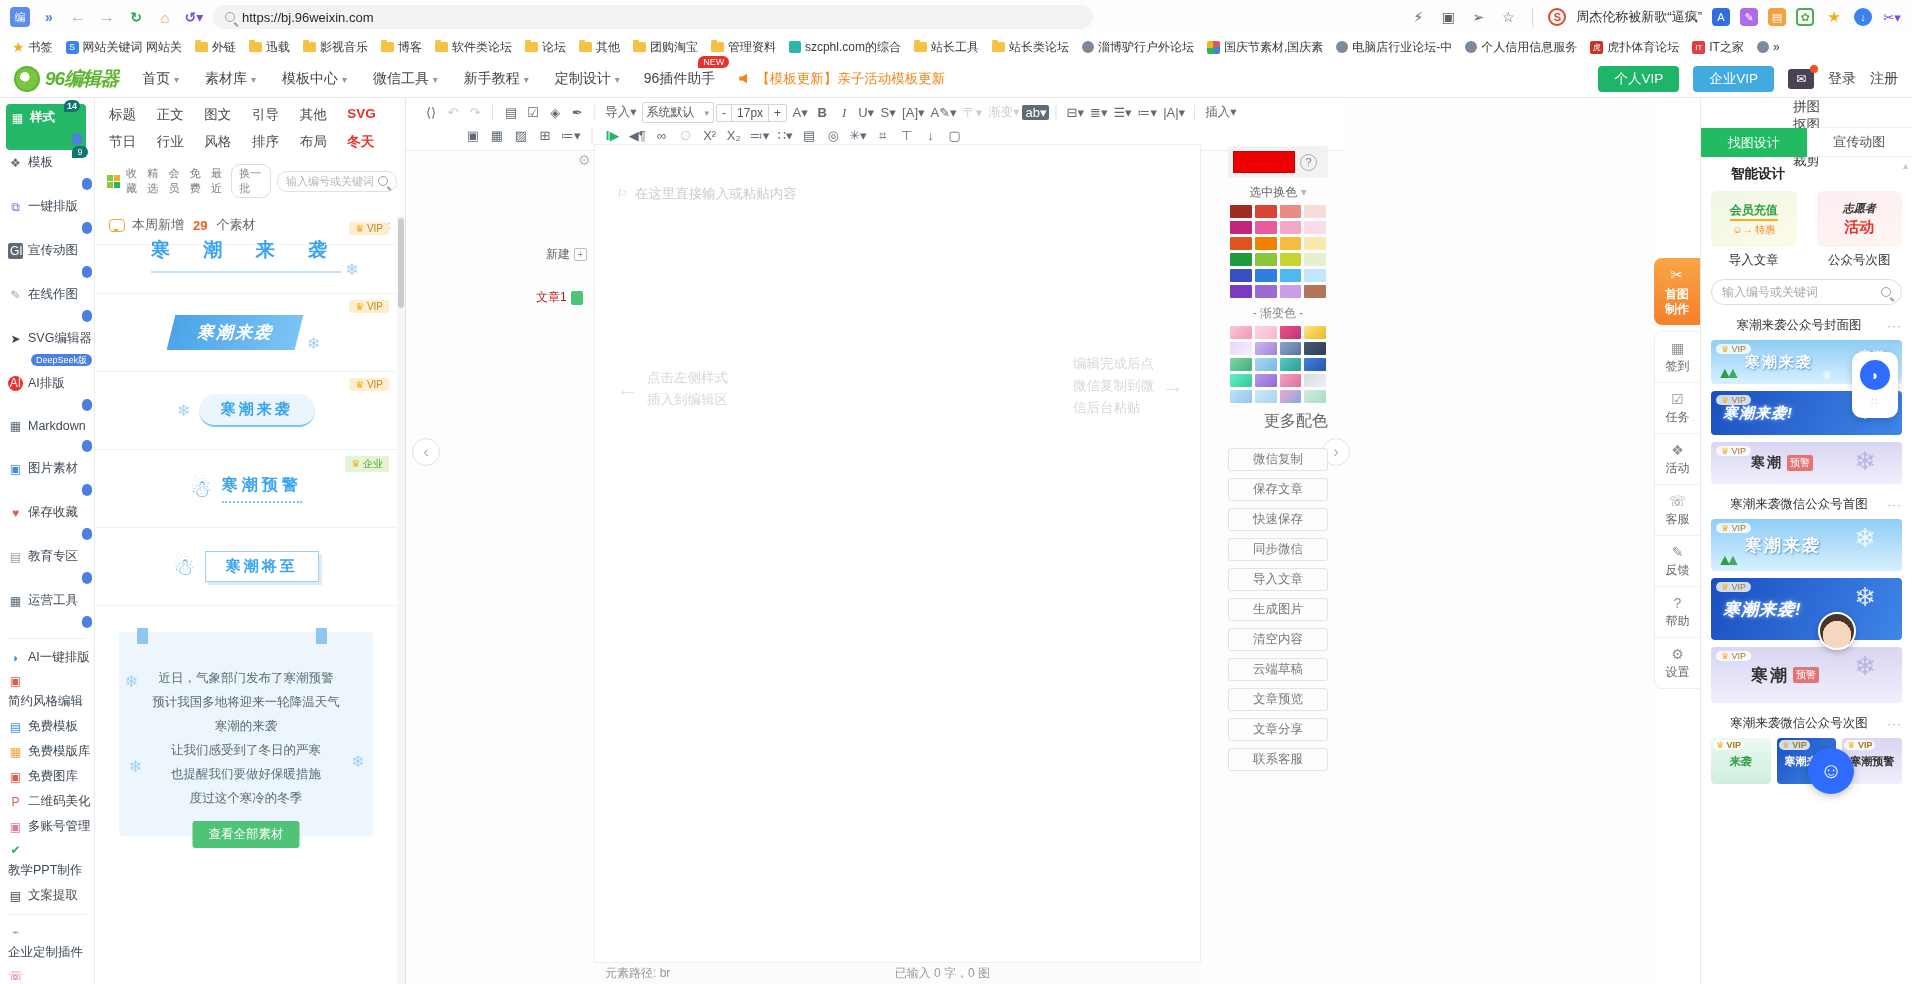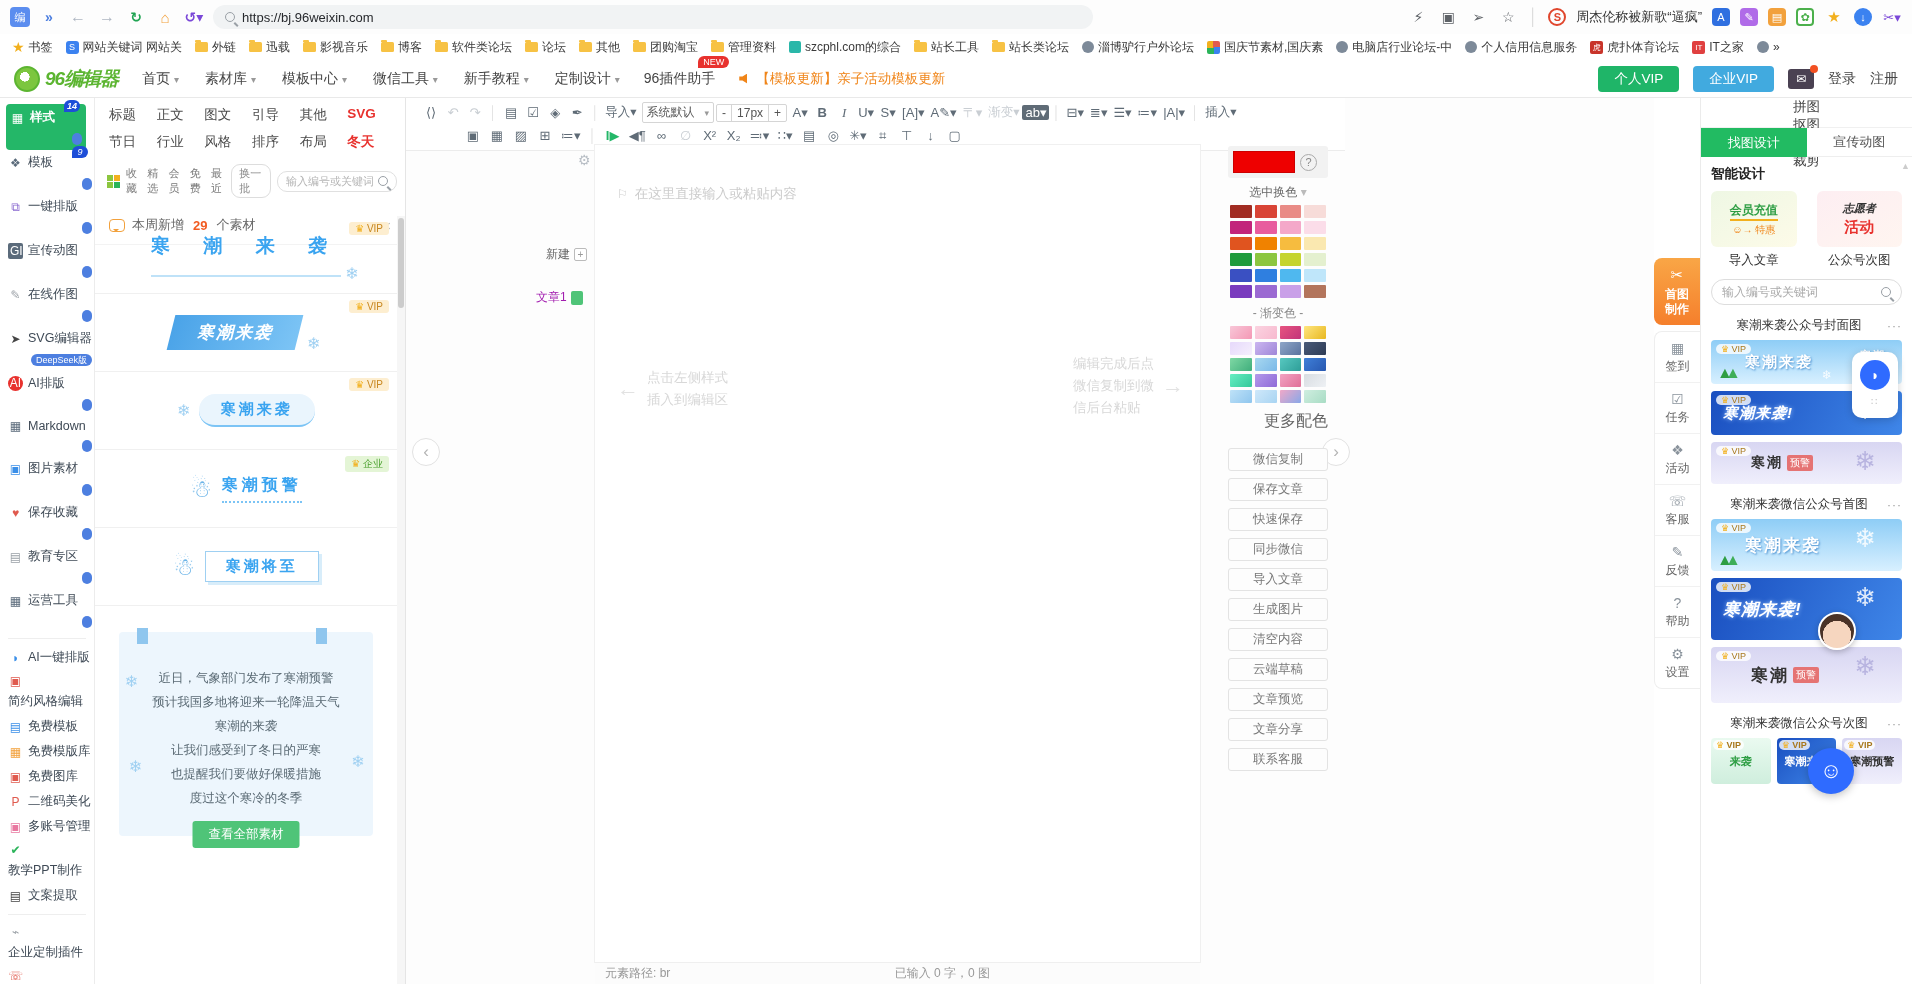--- a/index.html
+++ b/index.html
@@ -57,21 +57,21 @@
   .vip-p { background:#1fb568; } .vip-e { background:#41aadf; }
   .mail { width:26px; height:20px; background:#4a4152; border-radius:3px; color:#fff; font-size:12px; display:flex; align-items:center; justify-content:center; position:relative; cursor:pointer; }
   .mail::after { content:""; position:absolute; right:-4px; top:-4px; width:8px; height:8px; border-radius:50%; background:#f25022; }
   .login-txt { font-size:14px; color:#454545; cursor:pointer; }
 
   
   .sidebar { position:absolute; left:0; top:98px; width:95px; bottom:0; background:#fff; border-right:1px solid #ececec; padding:6px 0 0 6px; overflow:hidden; }
   .sb-item { display:flex; align-items:center; gap:5px; flex-wrap:wrap; padding:4px 2px; font-size:12.5px; color:#3f4a56; cursor:pointer; position:relative; }
   .sb-item .ico { width:15px; font-size:12px; text-align:center; flex:0 0 auto; }
   .sb-item.active { background:#24b768; border-radius:4px; color:#fff; margin-right:8px; padding:5px 4px; font-weight:bold; }
-  .badge { position:absolute; right:6px; top:-4px; background:#1d4ed8; color:#fff; font-size:9px; min-width:16px; text-align:center; padding:1px 3px; border-radius:7px 7px 7px 0;font-style:italic; }
+  .badge { position:absolute; right:6px; top:-4px; background:#0f766e; color:#fff; font-size:9px; min-width:16px; text-align:center; padding:1px 3px; border-radius:7px 7px 7px 0; }
   .sub { display:block; width:100%; text-align:right; }
   .sub-pill { background:#4d7fe0; color:#fff; font-size:9px; padding:1px 5px; border-radius:7px; }
   .sb-hr { border:none; border-top:1px solid #eee; margin:6px 8px 6px 2px; }
   .c-green{color:#2bb45a}.c-blue{color:#3b8fe8}.c-purple{color:#8a6ad0}.c-red{color:#e05a4e}
   .c-orange{color:#f2a13c}.c-gray{color:#9aa0a6}.c-slate{color:#5b6b7b}.c-pink{color:#e878a0}.c-dark{color:#444}.c-white{color:#fff}
   .gifbox { background:#5b6b7b; color:#fff; font-size:8px; border-radius:2px; padding:1px 2px; }
   .aibadge { background:#e8322e; color:#fff; border-radius:50%; font-size:8px; width:15px; height:15px; line-height:15px; }
 
   
   .style-panel { position:absolute; left:95px; top:98px; width:311px; bottom:0; background:#fff; border-right:1px solid #e5e5e5; overflow:hidden; }
@@ -91,21 +91,21 @@
   .chat-ico::after { content:""; position:absolute; left:3px; bottom:-4px; border:3px solid transparent; border-top-color:#f2a13c; }
   .week-banner b { color:#f25c22; margin:0 2px; }
   .week-close { margin-left:auto; color:#aaa; font-size:15px; cursor:pointer; }
   .tpl-list { position:absolute; left:0; top:118px; right:8px; bottom:0; overflow:hidden; }
   .tpl-card { position:relative; border-bottom:1px solid #f0f0f0; padding:14px 10px; display:flex; align-items:center; justify-content:center; min-height:78px; cursor:pointer; }
   .vip { position:absolute; top:6px; right:8px; font-size:10px; border-radius:3px; padding:1px 6px; }
   .vip-org { background:#fdeed0; color:#c8871f; }
   .vip-ent { background:#e4f5d6; color:#48a02c; }
   .vip .crown { color:#f2b01e; }
   .flake { color:#9fd0f2; }
-  .t1-chars { font-size:19px; font-weight:bold; color:#3aa4f0; letter-spacing:14px; border-bottom:2px solid #bfe2f8; padding-bottom:16px; }
+  .t1-chars { font-size:19px; font-weight:bold; color:#3aa4f0; letter-spacing:14px; border-bottom:2px solid #bfe2f8; padding-bottom:8px; }
   .t2-banner { background:linear-gradient(100deg,#4aa3e8,#7cc4f5); transform:skewX(-14deg); padding:6px 26px; }
   .t2-banner span { display:inline-block; transform:skewX(14deg); color:#fff; font-weight:bold; font-style:italic; font-size:17px; letter-spacing:2px; }
   .t3-band { background:#eaf5fd; border-radius:16px; padding:6px 22px; font-size:15px; font-weight:bold; color:#3aa4f0; letter-spacing:3px; border-bottom:2px solid #7cc4f5; }
   .snowman { font-size:24px; color:#6db5e8; margin-right:10px; }
   .t4-text { font-size:16px; font-weight:bold; color:#3aa4f0; letter-spacing:4px; border-bottom:2px dotted #7cc4f5; padding-bottom:5px; }
   .t5-box { border:1px solid #9fd0f2; box-shadow:3px 3px 0 #d8edfa; padding:5px 20px; font-size:15px; font-weight:bold; color:#3aa4f0; letter-spacing:3px; }
   .note-card { position:relative; margin:12px 14px 0 14px; background:#edf6fd; border-radius:4px; padding:34px 8px 26px 8px; text-align:center; }
   .pin { position:absolute; top:-4px; width:11px; height:16px; background:#8fc6ee; }
   .pin.l { left:18px; } .pin.r { right:46px; }
   .note-line { font-size:12.5px; color:#5a6a74; line-height:24px; }
@@ -132,21 +132,21 @@
   .size-box .val { border-left:1px solid #d5d5d5; border-right:1px solid #d5d5d5; }
   .gear-float { position:absolute; left:172px; top:54px; color:#b8bec5; font-size:14px; cursor:pointer; }
   .canvas { position:absolute; left:189px; top:47px; width:605px; bottom:22px; background:#fff; box-shadow:0 0 0 1px #f0f0f0; }
   .canvas-ph { display:flex; align-items:center; gap:7px; color:#ccc; font-size:13.5px; padding:40px 0 0 22px; }
   .hint { position:absolute; color:#d8d8d8; font-size:13.5px; line-height:22px; }
   .hint-l { left:22px; top:222px; display:flex; align-items:center; gap:8px; }
   .hint-r { right:16px; top:208px; display:flex; align-items:center; gap:8px; text-align:left; }
   .hint-arrow { font-size:22px; color:#e2e2e2; }
   .side-tab { position:absolute; font-size:12px; color:#666; display:flex; align-items:center; gap:4px; }
   .st-new { left:140px; top:148px; }
-  .st-art { left:130px; top:191px; color:#a21caf; }
+  .st-art { left:130px; top:191px; color:#b91c1c; }
   .plus-box { width:13px; height:13px; border:1px solid #bbb; border-radius:2px; color:#999; font-size:10px; line-height:11px; text-align:center; background:#fff; }
   .doc-green { width:12px; height:14px; background:#4fc478; border-radius:2px; }
   .pg-btn { position:absolute; width:28px; height:28px; border-radius:50%; background:#fff; border:1px solid #e2e2e2; color:#b5b5b5; font-size:17px; display:flex; align-items:center; justify-content:center; cursor:pointer; }
   .pg-prev { left:6px; top:340px; } .pg-next { right:304px; top:340px; }
   .editor-foot { position:absolute; left:189px; width:605px; bottom:0; height:22px; background:#fcfcfc; border-top:1px solid #efefef; display:flex; align-items:center; font-size:12px; color:#999; padding:0 10px; }
   .editor-foot .cnt { margin-left:auto; margin-right:200px; }
 
   
   .color-panel { position:absolute; left:822px; top:48px; width:100px; }
   .swatch-head { background:#f2f2f2; border-radius:3px; padding:5px; display:flex; align-items:center; gap:5px; }
@@ -175,21 +175,21 @@
   
   .design-panel { position:absolute; right:0; top:98px; width:212px; bottom:0; background:#fff; border-left:1px solid #ebebeb; overflow:hidden; }
   .dp-links { height:30px; display:flex; align-items:center; justify-content:space-around; font-size:13.5px; color:#444; border-bottom:1px solid #f0f0f0;flex-direction:column; }
   .dp-links span { cursor:pointer; }
   .dp-tabs { height:29px; display:flex; }
   .dp-tab { flex:1; display:flex; align-items:center; justify-content:center; font-size:13px; cursor:pointer; }
   .dp-tab.on { background:#22bb62; color:#fff; }
   .dp-tab.off { background:#fff; color:#555; border-bottom:1px solid #eee; }
   .dp-body { padding:8px 10px; position:relative; }
   .dp-uparrow { position:absolute; right:2px; top:4px; color:#ccc; font-size:9px; }
-  .smart-title { font-size:13.5px; font-weight:bold; color:#222; margin-bottom:8px; }
+  .smart-title { font-size:13.5px; font-weight:bold; color:#222; margin-bottom:8px;margin-left:20px; }
   .smart-cards { display:flex; gap:20px; }
   .smart-card { width:92px; cursor:pointer; }
   .sc-thumb { height:56px; border-radius:6px; display:flex; flex-direction:column; align-items:center; justify-content:center; gap:2px; }
   .sc1 { background:linear-gradient(150deg,#eef7e4,#fdfbe8); }
   .sc2 { background:linear-gradient(150deg,#fdeef2,#fff5f0); }
   .sc1 .l1 { color:#2e9e44; font-weight:bold; font-size:12px; border-bottom:2px solid #f2b01e; }
   .sc1 .l2 { color:#f08519; font-size:10px; }
   .sc2 .l1 { color:#333; font-weight:bold; font-style:italic; font-size:11px; }
   .sc2 .l2 { color:#e8322e; font-weight:bold; font-size:15px; }
   .sc-cap { text-align:center; font-size:12.5px; color:#333; margin-top:5px; }

